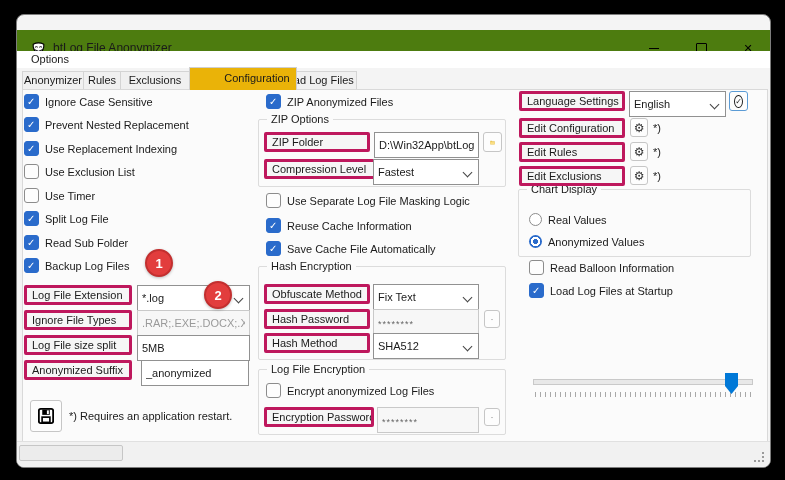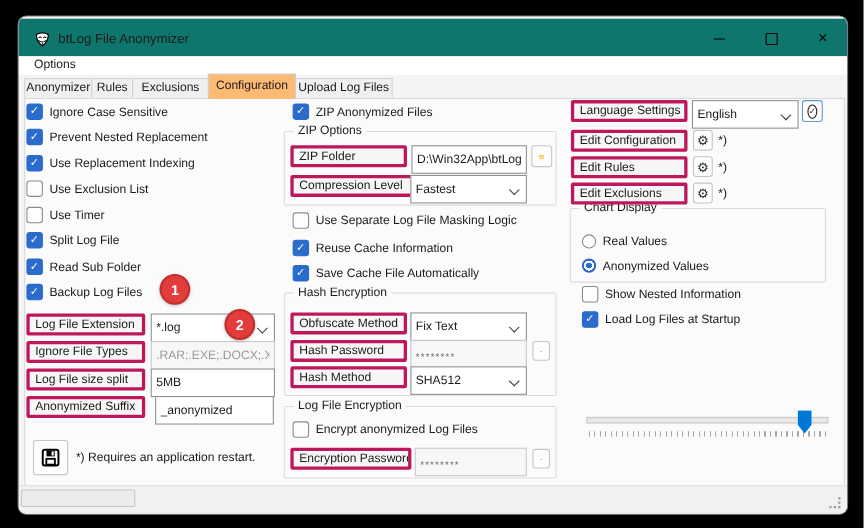--- a/index.html
+++ b/index.html
@@ -7,36 +7,36 @@
     width:785px;height:480px;background:#000;position:relative;overflow:hidden;
     font-family:"Liberation Sans",sans-serif;color:#1a1a1a;
   }
   .abs{position:absolute;}
   .window{
     position:absolute;left:16px;top:14px;width:753px;height:452px;
     background:#f4f4f4;border:1px solid #7d7d7d;border-radius:8px;overflow:hidden;
     box-shadow:0 0 14px rgba(0,0,0,.6);
   }
   
-  .titlebar{position:absolute;left:0;top:2px;width:753px;height:36px;background:#0f766e;}
+  .titlebar{position:absolute;left:0;top:15px;width:753px;height:36px;background:#4d7c0f;}
   .title-text{position:absolute;left:36px;top:0;line-height:36px;font-size:12px;}
   .app-icon{position:absolute;left:13px;top:10px;width:17px;height:17px;}
   .winbtn{position:absolute;top:4px;width:30px;height:28px;background:transparent;border:none;
     display:flex;align-items:center;justify-content:center;cursor:default;}
   .min-glyph{width:10px;height:1px;background:#000;display:block;}
   .max-glyph{width:9px;height:9px;border:1px solid #000;border-radius:1px;display:block;}
   .close-glyph{font-size:11px;color:#000;line-height:1;}
   
   .menubar{position:absolute;left:0;top:36px;width:753px;height:17px;background:#fff;}
   .menu-item{position:absolute;left:10px;top:0;font-size:11px;line-height:17px;padding:0 4px;}
   
   .tabstrip{position:absolute;left:0;top:52px;width:753px;height:22px;}
   .tab{position:absolute;top:4px;height:17px;background:#f0f0f0;border:1px solid #d4d4d4;
     border-bottom:none;font-size:11px;line-height:17px;text-align:center;color:#1a1a1a;z-index:1;}
-  .tab.checked{top:0;height:22px;background:#fdba74;line-height:20px;z-index:3;border-color:#cfcfcf;}
+  .tab.checked{top:0;height:22px;background:#eab308;line-height:20px;z-index:3;border-color:#cfcfcf;padding-left:28px;}
   .tabpage{position:absolute;left:5px;top:74px;width:744px;height:352px;background:#fbfbfb;
     border:1px solid #d9d9d9;z-index:0;}
   
   .row{display:flex;align-items:center;gap:6px;z-index:2;}
   .cb{width:13px;height:13px;border-radius:3px;border:1px solid #8c8c8c;background:#fdfdfd;
     flex:0 0 13px;position:relative;}
   .cb.checked{background:#2a6bcb;border-color:#2a6bcb;}
   .cb.checked::after{content:"\2713";color:#fff;font-size:10px;position:absolute;left:2px;top:0px;line-height:13px;}
   .radio{width:13px;height:13px;border-radius:50%;border:1px solid #8c8c8c;background:#fff;flex:0 0 13px;box-sizing:border-box;}
   .radio.checked{border:none;background:radial-gradient(circle,#2a6bcb 0 2.6px,#fff 2.6px 4.6px,#2a6bcb 4.6px);}
@@ -292,21 +292,21 @@
       <span class="radio"></span>
       <span class="ctl-label">Real Values</span>
     </div>
   <div class="row abs" style="left:512px;top:220px;">
       <span class="radio checked"></span>
       <span class="ctl-label">Anonymized Values</span>
     </div>
 
   <div class="row abs" style="left:512px;top:245px;">
       <span class="cb"></span>
-      <span class="ctl-label">Show Nested Information</span>
+      <span class="ctl-label">Read Balloon Information</span>
     </div>
   <div class="row abs" style="left:512px;top:268px;">
       <span class="cb checked"></span>
       <span class="ctl-label">Load Log Files at Startup</span>
     </div>
 
   <div class="slider-track" style="left:516px;top:364px;width:218px;"></div>
   <div class="slider-thumb" style="left:708px;top:358px;"></div>
   <div class="slider-ticks" style="left:518px;top:377px;width:216px;"></div>
 

